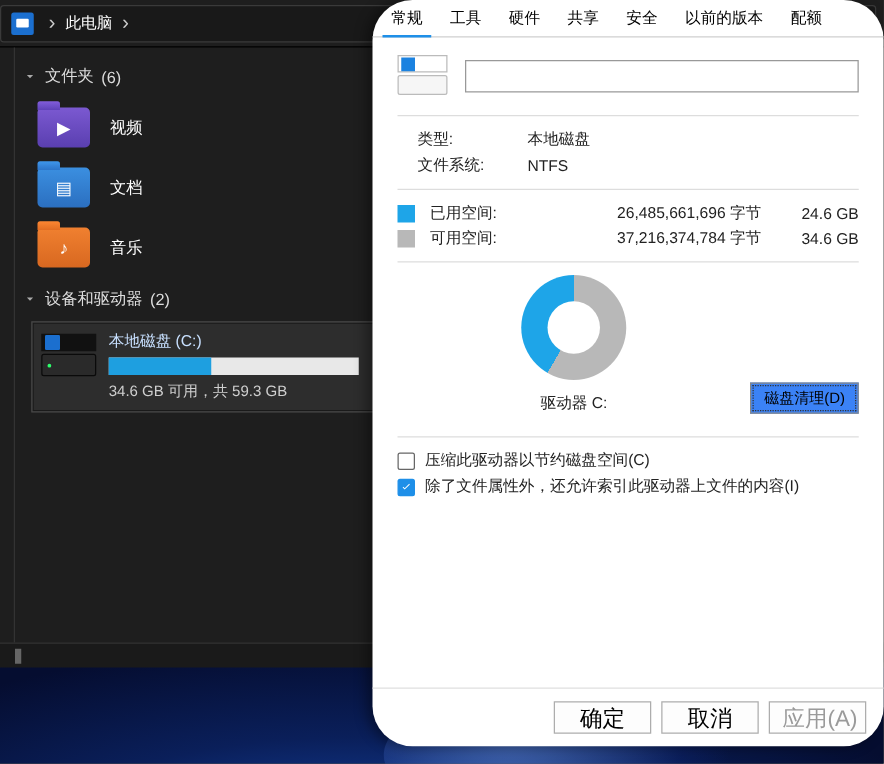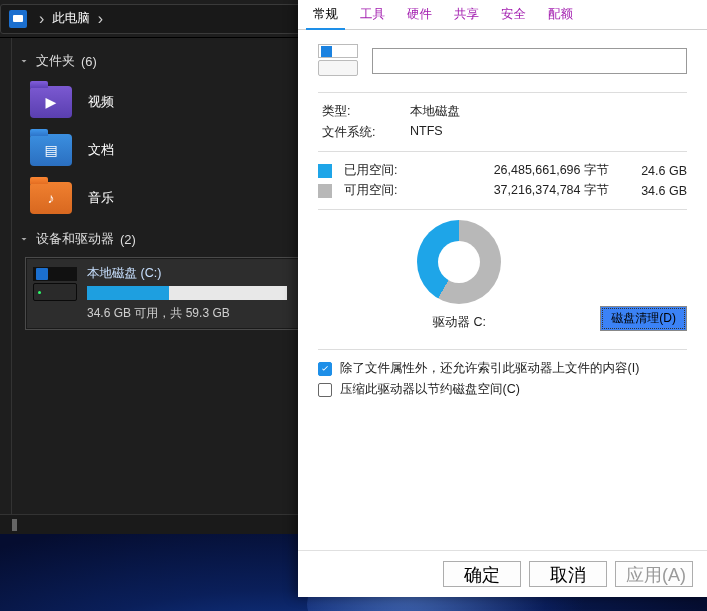--- a/index.html
+++ b/index.html
@@ -43,37 +43,37 @@
 
   .sidebar-edge{position:absolute;left:0;top:38px;bottom:0;width:12px;border-right:1px solid #333;}
   .status-bottom{position:absolute;left:0;top:514px;width:707px;height:20px;background:#1a1a1a;border-top:1px solid #333;display:flex;align-items:center;padding-left:12px;color:#888;font-size:11px;}
   .status-hint{width:5px;height:12px;background:#666;margin-right:8px;}
 
   
   .wallpaper{position:absolute;left:0;top:534px;width:707px;height:77px;background:radial-gradient(ellipse at 40% 200%, #184db8 0%, #0a1f5a 45%, #050d30 80%);}
   .wallpaper::after{content:"";position:absolute;right:60px;top:10px;width:340px;height:120px;border-radius:50%;background:radial-gradient(circle at 30% 30%, rgba(120,170,255,.5), rgba(20,50,150,.2) 55%, transparent 70%);}
 
   
-  .props{position:absolute;left:298px;top:0;width:409px;height:597px;background:#fff;box-shadow:-4px 0 10px rgba(0,0,0,.4);display:flex;flex-direction:column;}
+  .props{position:absolute;left:298px;top:0;width:409px;height:597px;background:#fff;box-shadow:-4px 0 10px rgba(0,0,0,.4);display:flex;flex-direction:column;border-radius:32px;}
   .tabs{display:flex;border-bottom:1px solid #d0d0d0;height:30px;padding:0 4px;}
-  .tab{padding:6px 11px 0 11px;font-size:12.5px;color:#a21caf;cursor:pointer;position:relative;}
+  .tab{padding:6px 11px 0 11px;font-size:12.5px;color:#000000;cursor:pointer;position:relative;}
   .tab.active{color:#000;}
   .tab.active::after{content:"";position:absolute;left:4px;right:4px;bottom:-1px;height:2px;background:#1e8fe8;}
   .content{flex:1;padding:14px 20px 8px 20px;font-size:12.5px;color:#222;overflow:hidden;}
 
   .iconrow{display:flex;align-items:center;gap:14px;margin-bottom:14px;}
   .big-drive-ico{width:40px;height:34px;position:relative;}
   .big-drive-ico .t{position:absolute;left:0;top:0;width:40px;height:14px;background:#fff;border:1px solid #bbb;}
   .big-drive-ico .logo{position:absolute;left:3px;top:2px;width:11px;height:11px;background:#1b82e0;}
   .big-drive-ico .b{position:absolute;left:0;top:16px;width:40px;height:16px;background:#f6f6f6;border:1px solid #bbb;border-radius:2px;}
   .name-input{flex:1;height:26px;border:1px solid #999;padding:2px 6px;font-size:12.5px;outline:none;}
 
   hr.sep{border:none;border-top:1px solid #ddd;margin:10px 0;}
 
-  .kv{display:flex;margin:4px 4px;}
+  .kv{display:flex;margin:4px 16px;align-items:center;}
   .kv .k{width:88px;}
   .kv .v{flex:1;}
 
   .space{display:flex;align-items:center;margin:3px 0;}
   .swatch{width:14px;height:14px;margin-right:12px;}
   .swatch.used{background:#1ea5e8;}
   .swatch.free{background:#b8b8b8;}
   .space .lab{width:70px;}
   .space .bytes{flex:1;text-align:right;padding-right:18px;}
   .space .gb{width:60px;text-align:right;}
@@ -180,20 +180,21 @@
 
 <div class="wallpaper"></div>
 
 <div class="props">
   <div class="tabs">
     <div class="tab active">常规</div>
     <div class="tab">工具</div>
     <div class="tab">硬件</div>
     <div class="tab">共享</div>
     <div class="tab">安全</div>
+    <div class="tab">以前的版本</div>
     <div class="tab">配额</div>
   </div>
 
   <div class="content">
     <div class="iconrow">
       <div class="big-drive-ico">
         <div class="t"></div>
           <div class="logo"></div>
           <div class="b"></div>
       </div>
@@ -232,31 +233,31 @@
       <div class="donut-wrap">
         <div class="donut"></div>
         <div class="drive-cap">驱动器 C:</div>
       </div>
       <button class="disk-clean">磁盘清理(D)</button>
     </div>
 
     <hr class="sep" style="margin-top:18px">
 
     <div class="check-row">
+      <div class="chk"></div>
+      <span>压缩此驱动器以节约磁盘空间(C)</span>
+    </div>
+    <div class="check-row">
       <div class="chk checked">
         <svg viewBox="0 0 24 24">
             <path d="M9 16l-4-4 1.4-1.4L9 13.2 17.6 4.6 19 6z"></path>
           </svg>
       </div>
       <span>除了文件属性外，还允许索引此驱动器上文件的内容(I)</span>
     </div>
-    <div class="check-row">
-      <div class="chk"></div>
-      <span>压缩此驱动器以节约磁盘空间(C)</span>
-    </div>
   </div>
 
   <div class="btnrow">
     <button class="btn">确定</button>
     <button class="btn">取消</button>
     <button class="btn disabled">应用(A)</button>
   </div>
 </div>
 
 </body></html>

